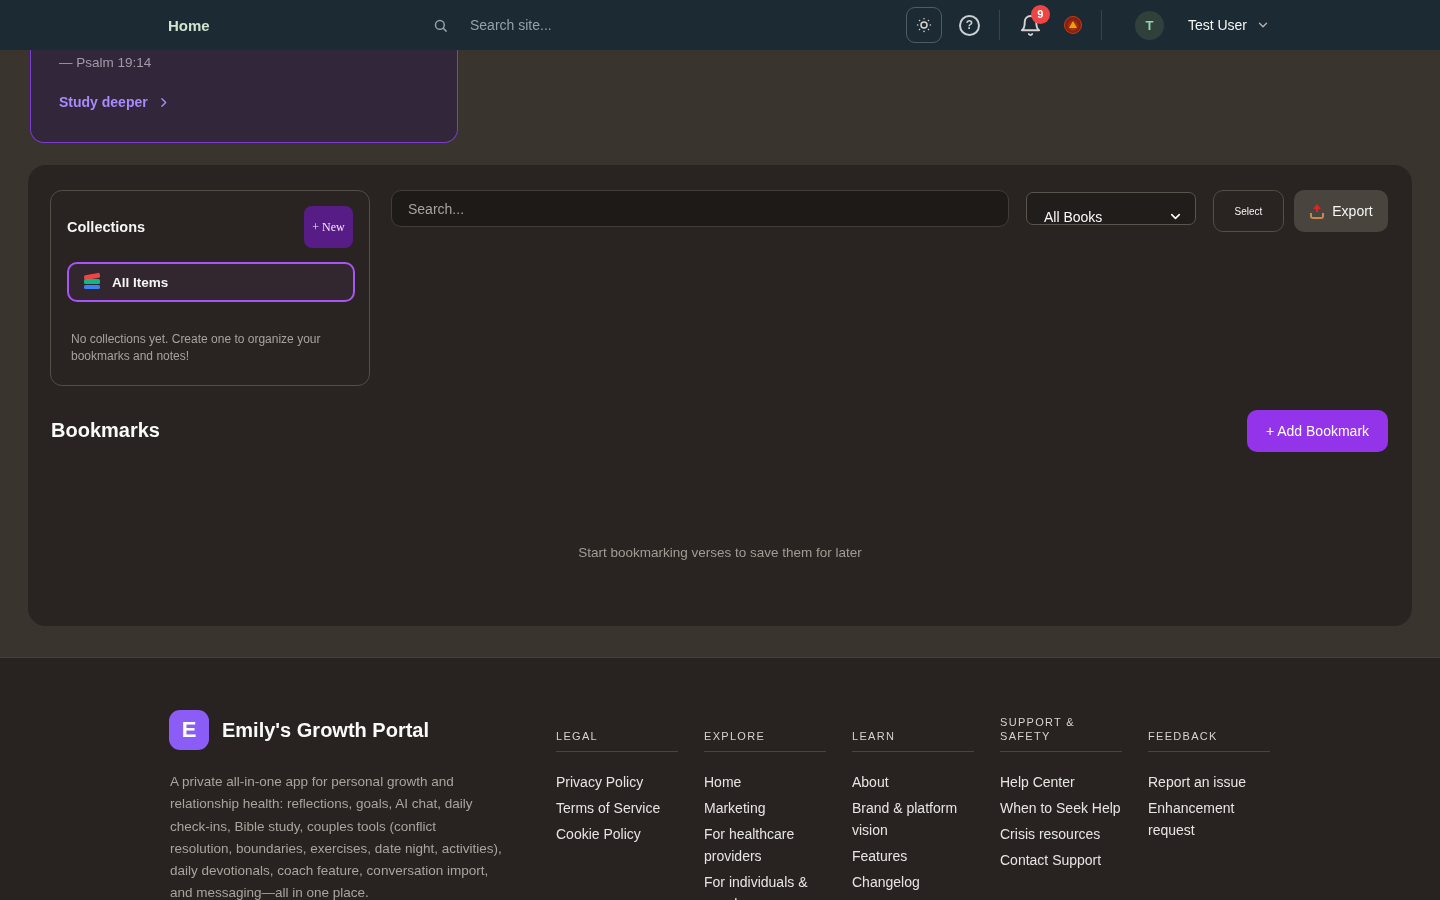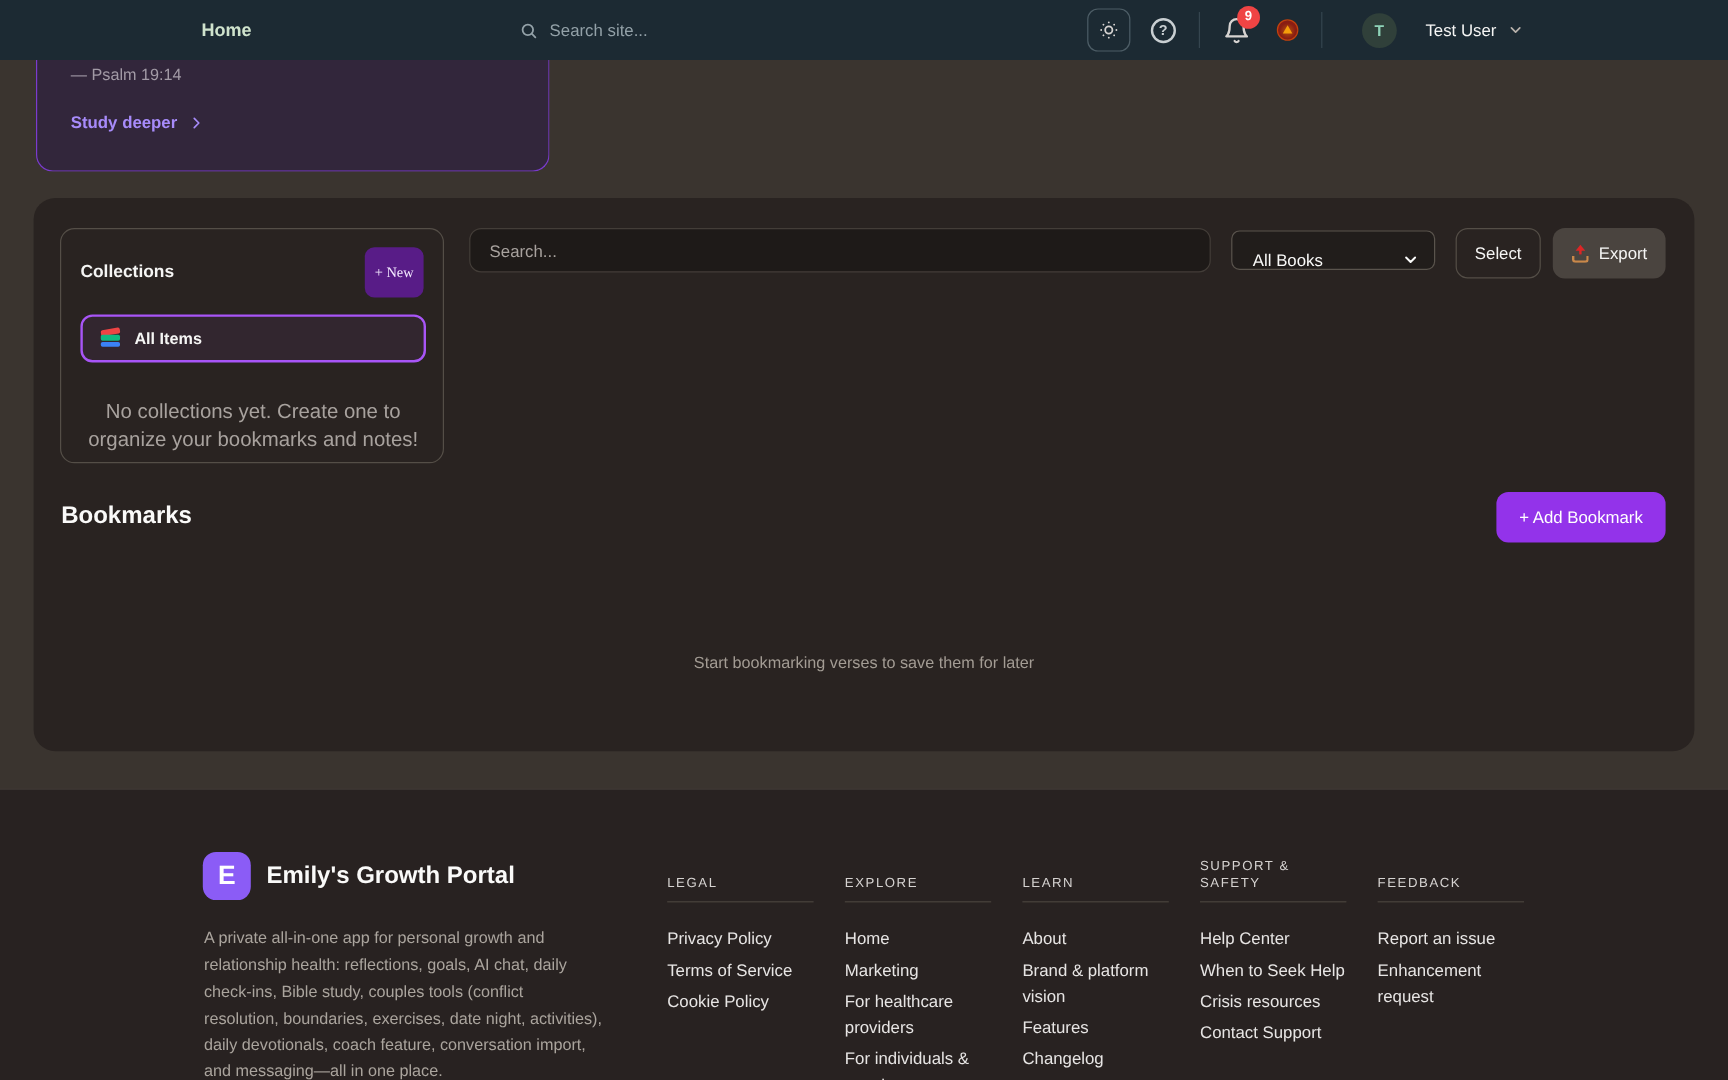--- a/index.html
+++ b/index.html
@@ -16,21 +16,21 @@
     position:absolute; top:0; left:0; width:1440px; height:50px;
     background:#1c2a33; z-index:20;
     display:flex; align-items:center;
   }
   .nav-home {
     margin-left:168px; font-size:15px; font-weight:bold; color:#cfe3cd;
     cursor:pointer;
   }
   .nav-search {
     position:absolute; left:433px; top:0; height:50px;
-    display:flex; align-items:center; gap:10px; color:#93a1a8; font-size:14px;
+    display:flex; align-items:center; gap:22px; color:#93a1a8; font-size:14px;
     cursor:pointer;
   }
   .nav-right {
     position:absolute; right:0; top:0; height:50px;
     display:flex; align-items:center; padding-right:170px;
   }
   .theme-btn {
     width:36px; height:36px; border:1px solid #4d5d66; border-radius:9px;
     display:flex; align-items:center; justify-content:center; cursor:pointer;
   }
@@ -109,41 +109,41 @@
     display:flex; align-items:center; padding-left:14px; gap:10px; cursor:pointer;
   }
   .all-items-label { font-size:13.5px; font-weight:bold; color:#f5f5f4; }
   .books-icon { position:relative; width:19px; height:16px; display:inline-block; }
   .books-icon i { position:absolute; left:1px; width:16px; height:4.5px; border-radius:1.5px; }
   .books-icon .b1 { top:0; background:#ef4444; transform:rotate(-10deg); }
   .books-icon .b2 { top:5px; background:#10b981; }
   .books-icon .b3 { top:10.5px; background:#3b82f6; }
   .collections-empty {
     position:absolute; left:20px; top:140px; width:280px;
-    text-align:center; font-size:17px; line-height:1.4; color:#a8a29e;
+    font-size:12px; line-height:1.4; color:#a8a29e;
   }
 
   
   .verse-search {
     position:absolute; left:363px; top:25px; width:618px; height:37px;
     background:#1e1a18; border:1px solid #433d38; border-radius:10px;
     color:#e7e5e4; font-size:14px; padding:0 16px;
     font-family:"Liberation Sans", sans-serif;
   }
   .verse-search::placeholder { color:#a8a29e; }
   .book-select {
     position:absolute; left:998px; top:27px; width:170px; height:33px;
     background:#211d1b; border:1px solid #5a544d; border-radius:7px;
     display:flex; align-items:center; justify-content:space-between;
     padding:16px 12px 0 17px; font-size:14px; color:#fafaf9; cursor:pointer;
   }
   .select-btn {
     position:absolute; left:1185px; top:25px; width:71px; height:42px;
     background:transparent; border:1px solid #544e47; border-radius:10px;
-    color:#f5f5f4; font-size:14px; cursor:pointer;
+    color:#f5f5f4; font-size:10px; cursor:pointer;
     font-family:"Liberation Sans", sans-serif;
   }
   .export-btn {
     position:absolute; left:1266px; top:25px; width:94px; height:42px;
     background:#4a443f; border:none; border-radius:10px;
     color:#f5f5f4; font-size:14px; cursor:pointer;
     display:flex; align-items:center; justify-content:center; gap:7px;
     font-family:"Liberation Sans", sans-serif;
   }
   .export-icon { position:relative; width:16px; height:15px; display:inline-block; }

